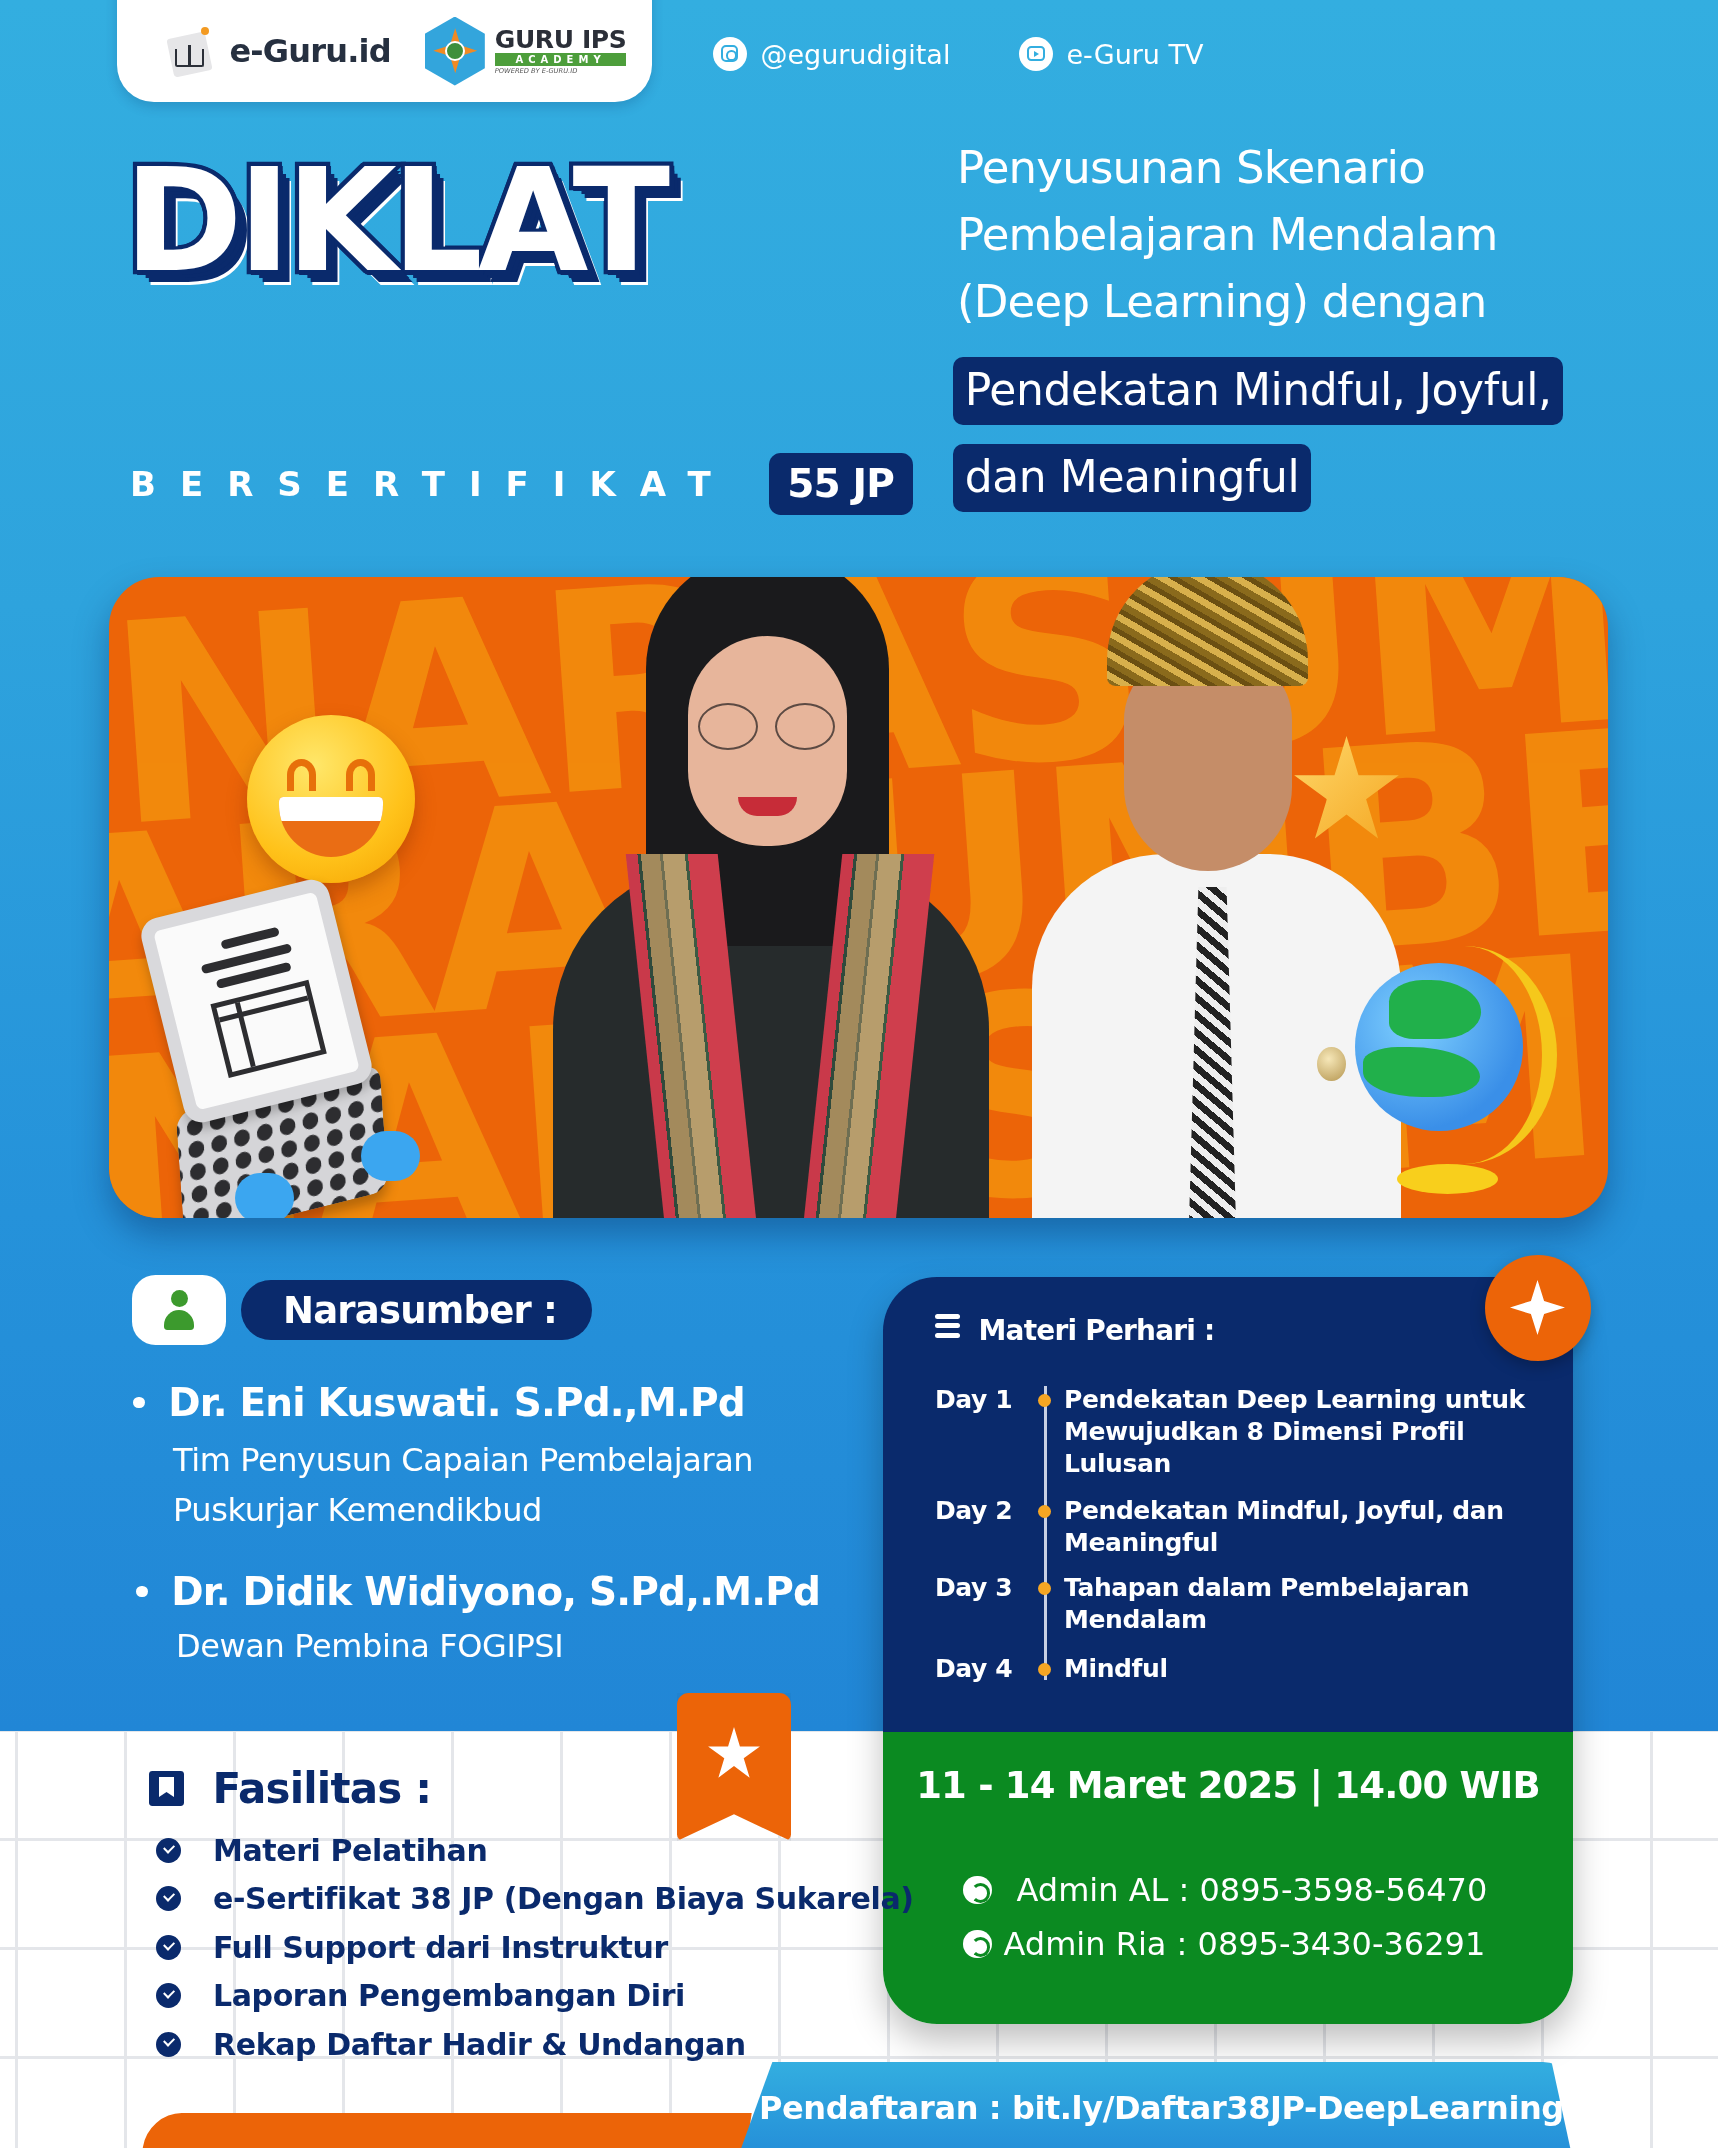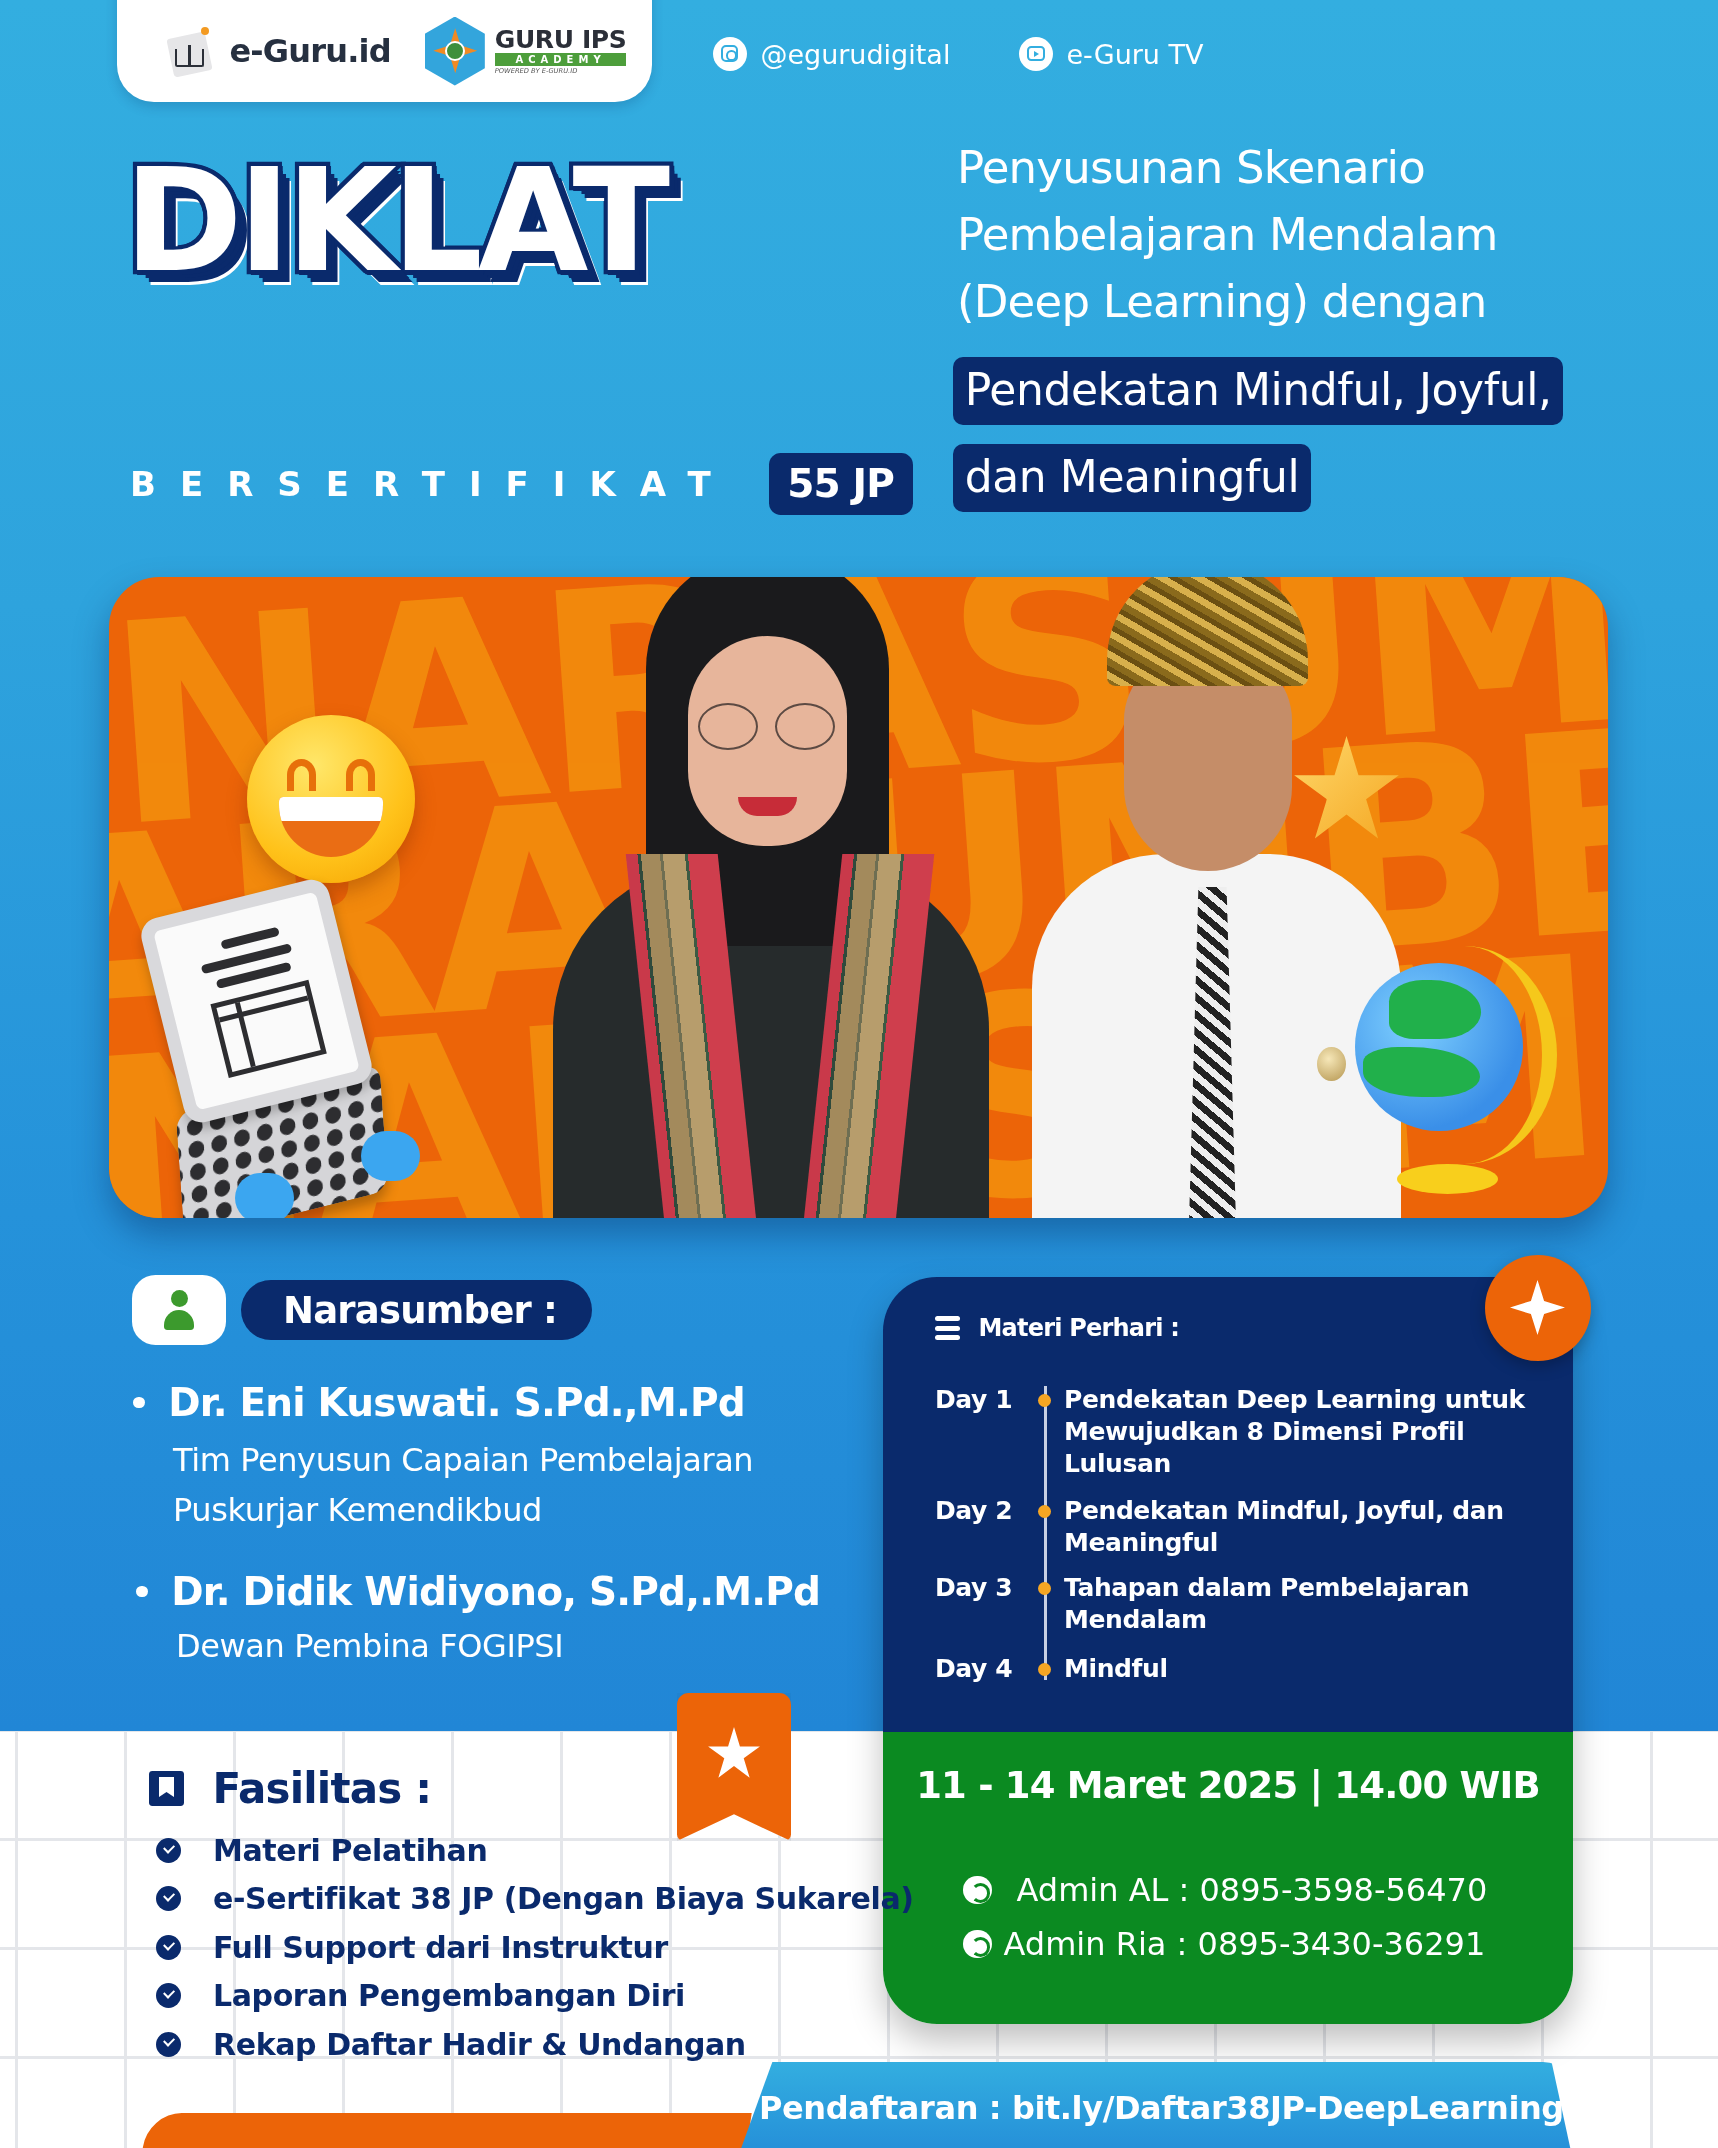--- a/index.html
+++ b/index.html
@@ -270,21 +270,21 @@
   .speaker-name .bullet { width: 11.7px; height: 11.7px; background: #fff; border-radius: 50%; margin-right: 23.5px; }
   .speaker-role { font-size: 32px; line-height: 50px; margin-left: 40px; white-space: nowrap; letter-spacing: -0.4px; }
 
   
   .materi-card {
     position: absolute; left: 883px; top: 1277px; width: 690px; height: 747px;
     border-radius: 54px; overflow: hidden; box-shadow: 0 17px 34px rgba(0,0,0,0.25);
   }
   .materi-top { position: absolute; left: 0; top: 0; width: 100%; height: 455px; background: #0a2a6c; }
   .materi-bottom { position: absolute; left: 0; top: 455px; width: 100%; height: 292px; background: #0b8a21; }
-  .materi-title { position: absolute; left: 52px; top: 37px; display: flex; align-items: center; gap: 18.5px; color: #fff; font-size: 24px; font-weight: bold; letter-spacing: -0.8px; }
+  .materi-title { position: absolute; left: 52px; top: 37px; display: flex; gap: 18.5px; color: #fff; font-size: 28px; font-weight: bold; letter-spacing: -0.8px; }
   .hamburger { width: 25px; height: 23.5px; display: flex; flex-direction: column; justify-content: space-between; }
   .hamburger span { display: block; height: 5px; background: #fff; border-radius: 2.5px; }
   .timeline-line { position: absolute; left: 161px; top: 109px; width: 2.5px; height: 294px; background: #c8d0e4; }
   .day-row { position: absolute; left: 52px; display: flex; }
   .day-label { width: 99px; color: #fff; font-size: 25px; font-weight: bold; line-height: 32px; letter-spacing: -0.4px; }
   .day-dot { position: absolute; left: 103px; top: 10px; width: 13.4px; height: 13.4px; border-radius: 50%; background: #f6a623; }
   .day-text { margin-left: 30px; width: 470px; color: #fff; font-size: 25px; font-weight: bold; line-height: 32px; letter-spacing: -0.4px; }
   .schedule { position: absolute; left: 0; top: 487px; width: 100%; text-align: center; color: #fff; font-size: 37px; font-weight: bold; letter-spacing: -0.8px; }
   .admin-row { position: absolute; left: 80px; display: flex; align-items: center; gap: 25px; color: #fff; font-size: 32px; white-space: nowrap; }
   .wa-icon { width: 28.5px; height: 28.5px; border-radius: 50%; background: #fff; position: relative; }

